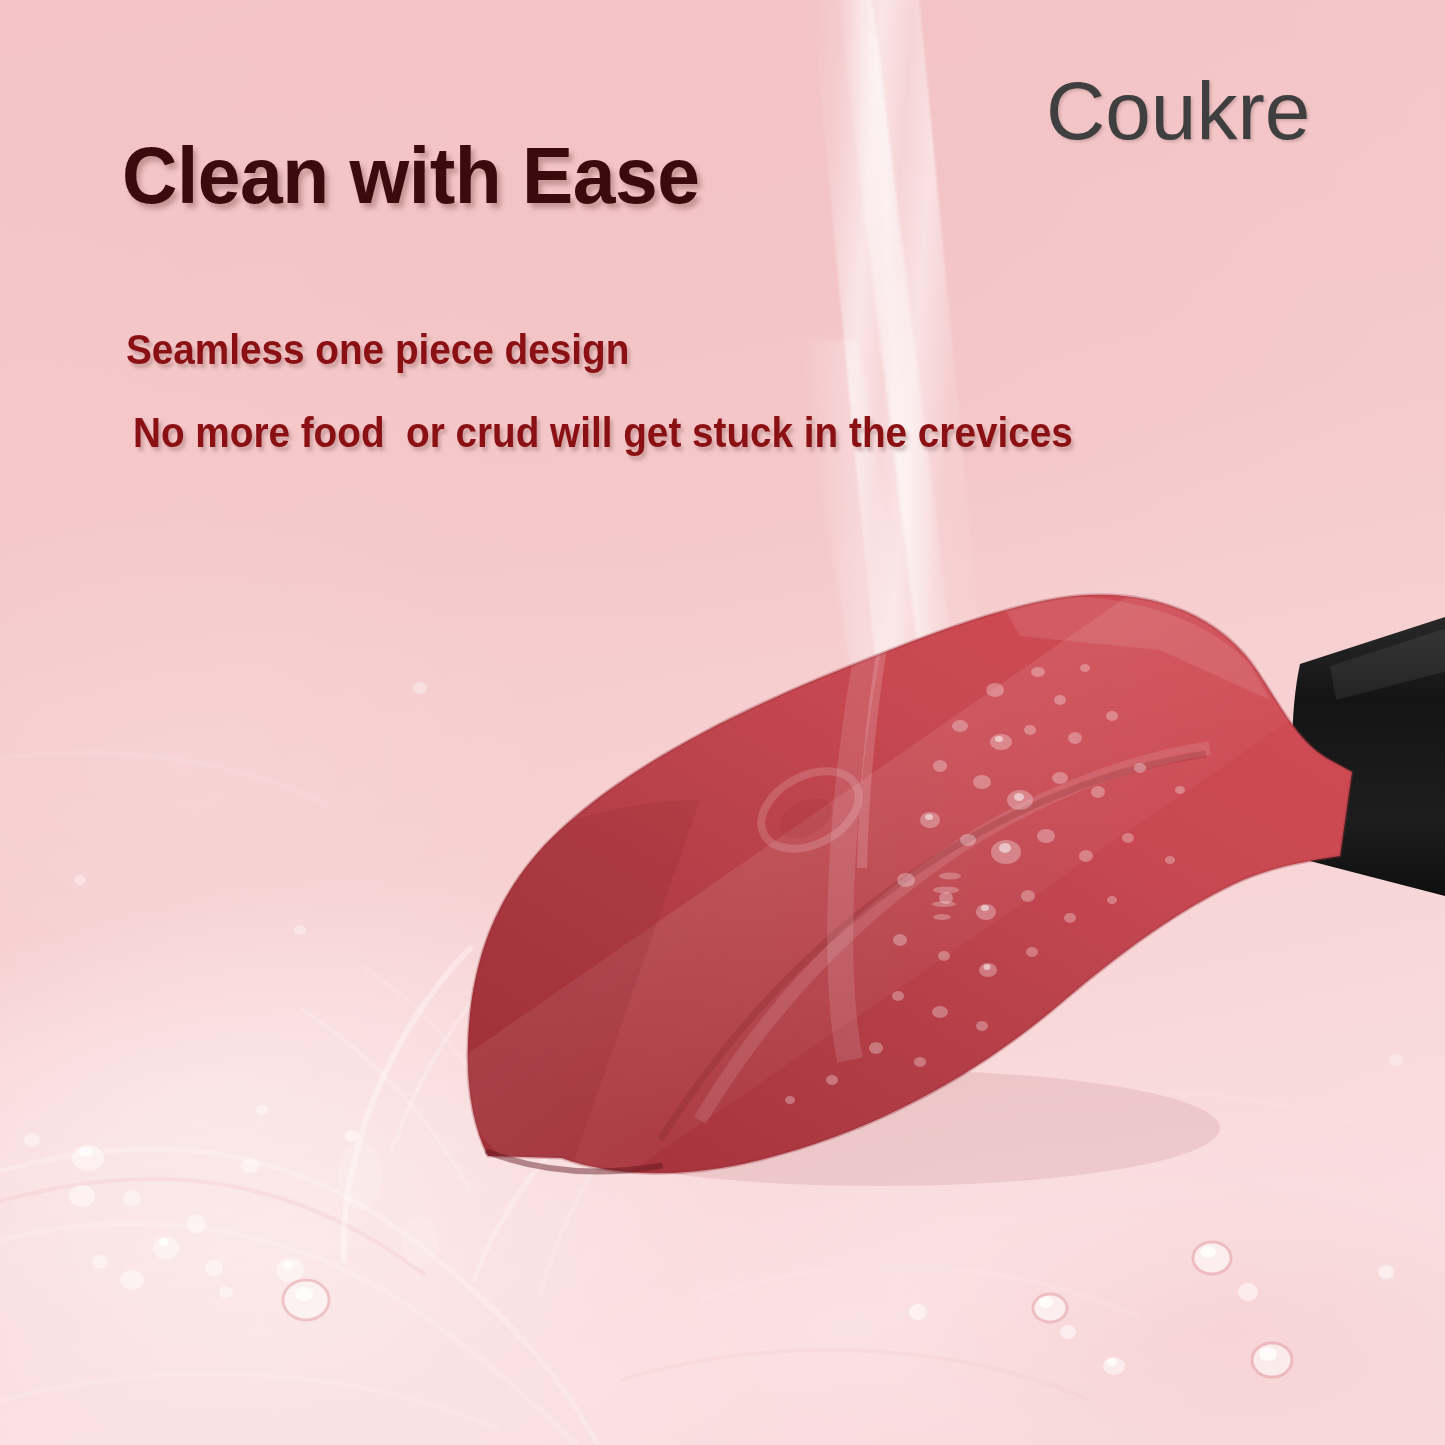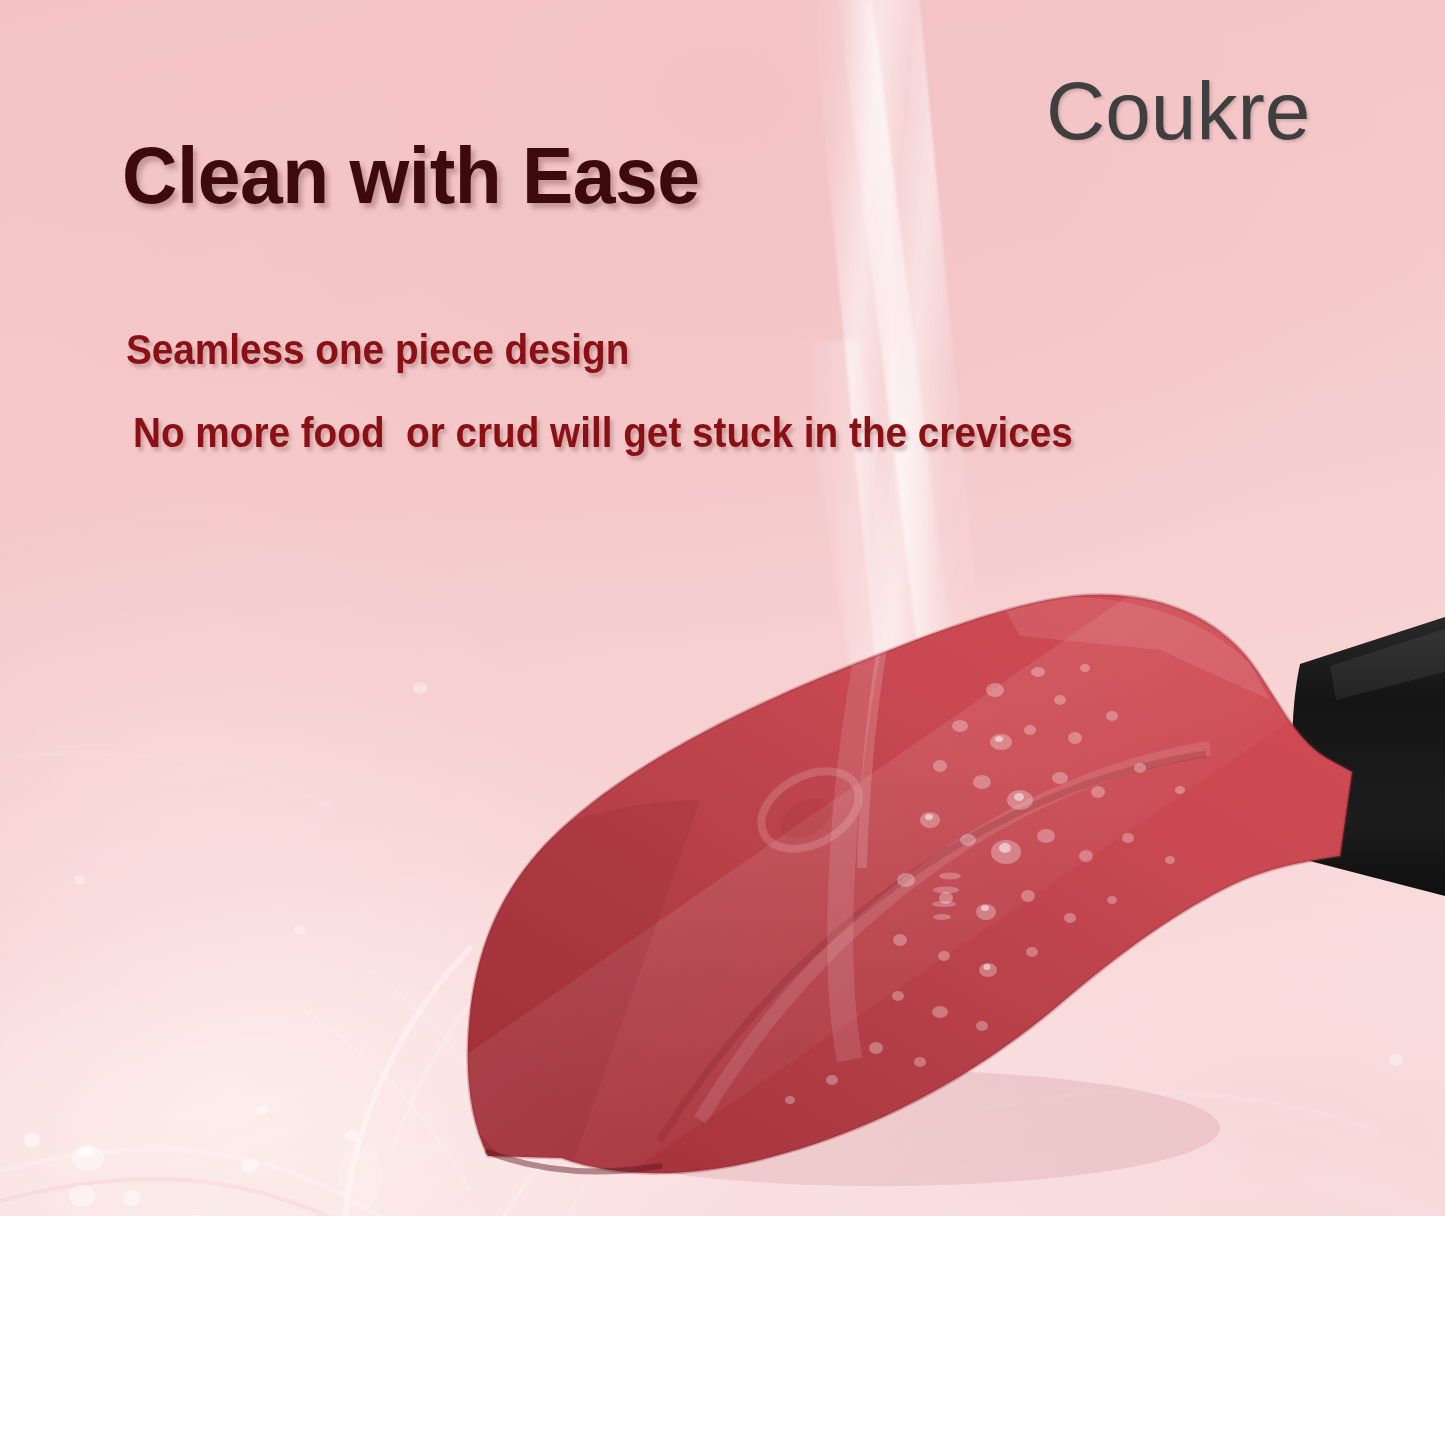--- a/index.html
+++ b/index.html
@@ -1,21 +1,21 @@
 <!DOCTYPE html>
 <html><head>
 <meta charset="utf-8">
 <style>
   html,body{margin:0;padding:0;}
   body{
     width:1445px;height:1445px;overflow:hidden;
     font-family:"Liberation Sans", sans-serif;
   }
   #stage{
-    position:relative;width:1445px;height:1216px;overflow:hidden;
+    position:relative;width:1445px;height:1445px;overflow:hidden;
     background:#14b8a6;
   }
 
   
   .bg-base{
     position:absolute;inset:0;
     background:
       radial-gradient(ellipse 900px 700px at 18% 92%, #fbe4e4 0%, rgba(251,228,228,0) 62%),
       radial-gradient(ellipse 700px 560px at 88% 96%, #f8d8d9 0%, rgba(248,216,217,0) 60%),
       radial-gradient(ellipse 1100px 800px at 50% 8%, #f3c3c5 0%, rgba(243,195,197,0) 70%),

